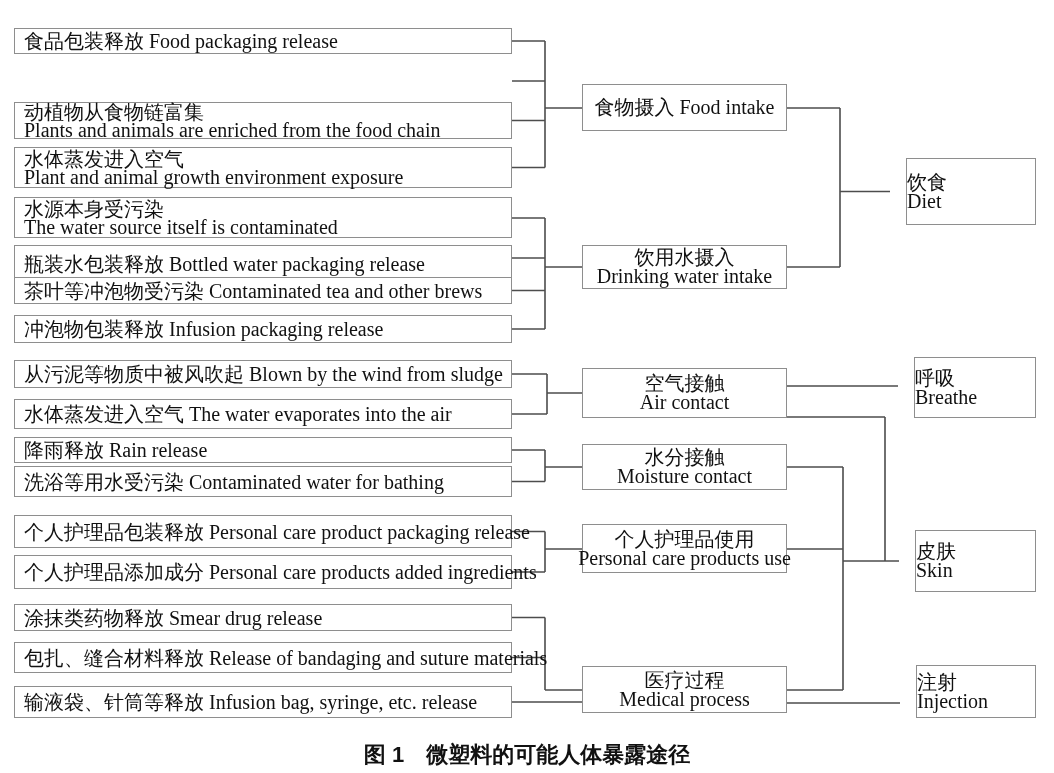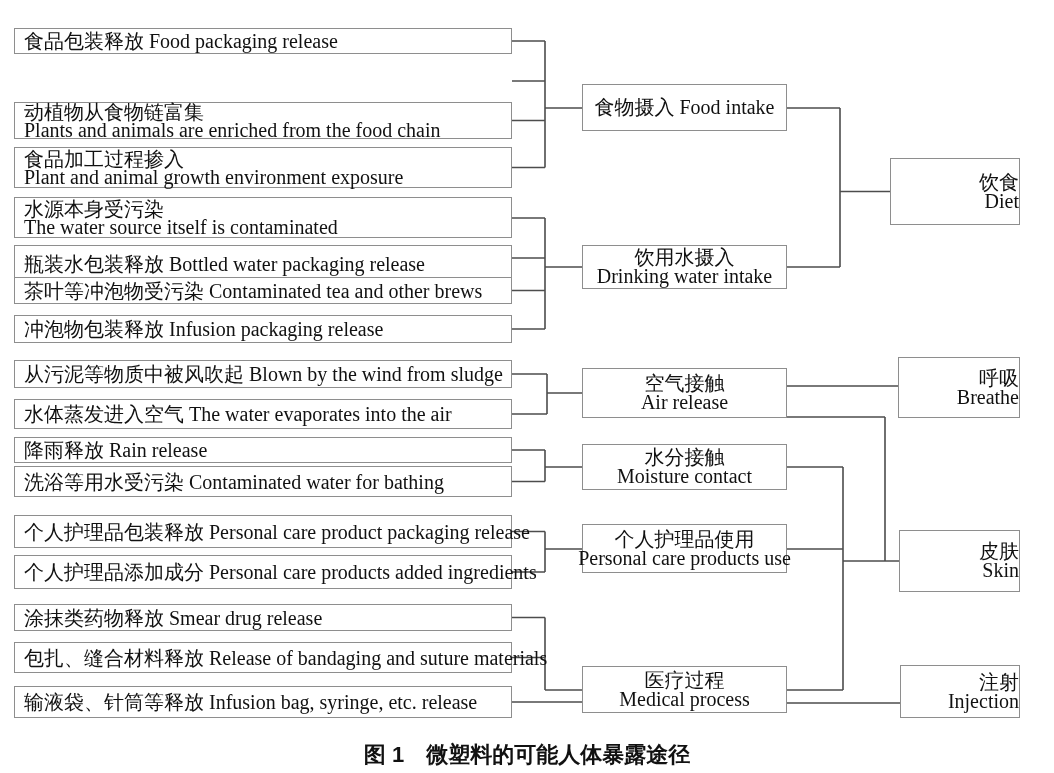--- a/index.html
+++ b/index.html
@@ -9,21 +9,21 @@
   }
   .wires{position:absolute;left:0;top:0;width:1054px;height:773px;}
   .box{
     position:absolute;box-sizing:border-box;background:#ffffff;
     border:1.5px solid #8e8e8e;
     display:flex;flex-direction:column;justify-content:center;
     font-size:20px;line-height:18px;
   }
   .src{left:14px;width:498px;padding:0 6px 0 9px;align-items:flex-start;text-align:left;}
   .mid{left:582px;width:205px;align-items:center;line-height:19px;}
-  .rgt{align-items:flex-end;text-align:center;line-height:19px;}
+  .rgt{align-items:flex-start;text-align:center;line-height:19px;margin-left:16px;}
   .ln{display:block;white-space:nowrap;}
   .caption{
     position:absolute;left:0;top:740px;width:1054px;text-align:center;
     font-family:"Liberation Sans","DejaVu Sans",sans-serif;
     font-weight:bold;font-size:22px;color:#111111;
   }
 </style>
 </head>
 <body>
 
@@ -64,21 +64,21 @@
 
   <div class="box src" style="top:28px;height:26px">
     <span class="ln">食品包装释放 Food packaging release</span>
     <span class="ln"></span>
   </div>
   <div class="box src" style="top:102px;height:37px">
     <span class="ln">动植物从食物链富集</span>
     <span class="ln">Plants and animals are enriched from the food chain</span>
   </div>
   <div class="box src" style="top:147px;height:41px">
-    <span class="ln">食品加工过程掺入</span>
+    <span class="ln">水体蒸发进入空气</span>
     <span class="ln">Plant and animal growth environment exposure</span>
   </div>
   <div class="box src" style="top:197px;height:41px">
     <span class="ln">水源本身受污染</span>
     <span class="ln">The water source itself is contaminated</span>
   </div>
   <div class="box src" style="top:245px;height:38px">
     <span class="ln">瓶装水包装释放 Bottled water packaging release</span>
     <span class="ln"></span>
   </div>
@@ -130,21 +130,21 @@
   <div class="box mid" style="top:84px;height:47px">
     <span class="ln">食物摄入 Food intake</span>
     <span class="ln"></span>
   </div>
   <div class="box mid" style="top:245px;height:44px">
     <span class="ln">饮用水摄入</span>
     <span class="ln">Drinking water intake</span>
   </div>
   <div class="box mid" style="top:368px;height:50px">
     <span class="ln">空气接触</span>
-    <span class="ln">Air release</span>
+    <span class="ln">Air contact</span>
   </div>
   <div class="box mid" style="top:444px;height:46px">
     <span class="ln">水分接触</span>
     <span class="ln">Moisture contact</span>
   </div>
   <div class="box mid" style="top:524px;height:49px">
     <span class="ln">个人护理品使用</span>
     <span class="ln">Personal care products use</span>
   </div>
   <div class="box mid" style="top:666px;height:47px">

